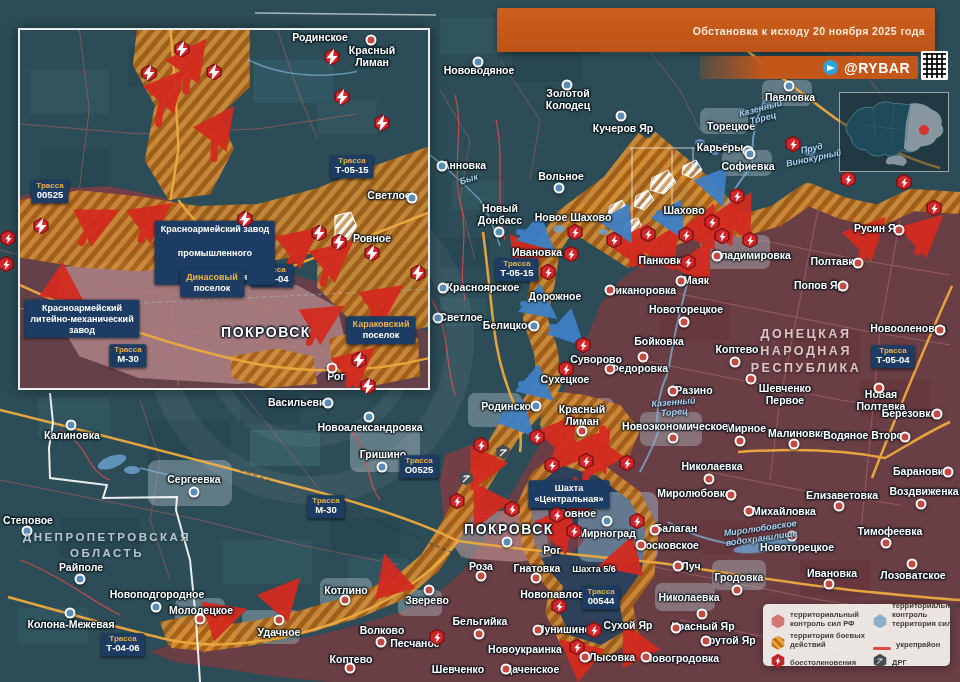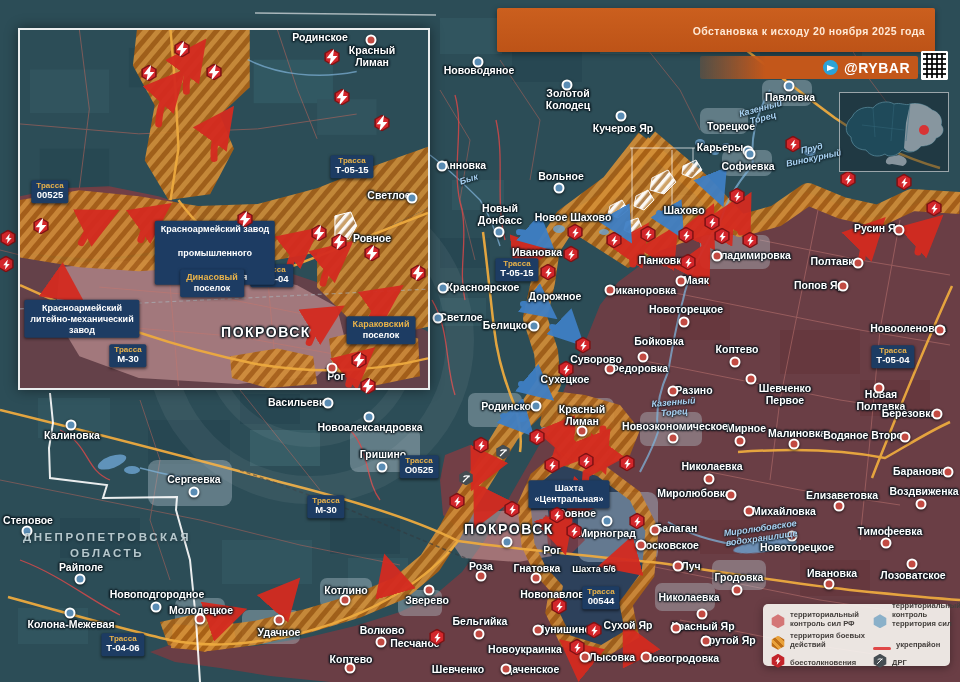--- a/index.html
+++ b/index.html
@@ -475,20 +475,23 @@
       </div>
       <div class="rv" style="left: 469px; top: 180px; position: absolute; transform: translate(-50%, -50%) rotate(-18deg);">Бык</div>
       <div class="rv" style="left: 762px; top: 114px; position: absolute; transform: translate(-50%, -50%) rotate(-15deg);">Казенный
 Торец</div>
       <div class="rv" style="left: 674px; top: 408px; position: absolute; transform: translate(-50%, -50%) rotate(-5deg);">Казенный
 Торец</div>
       <div class="rv" style="left: 761px; top: 534px; position: absolute; transform: translate(-50%, -50%) rotate(-8deg);">Миролюбовское
 водохранилище</div>
       <div class="rv" style="left: 813px; top: 154px; position: absolute; transform: translate(-50%, -50%) rotate(-12deg);">Пруд
 Винокурный</div>
+      <div class="rg dnr" style="left: 806px; top: 351px; position: absolute;">ДОНЕЦКАЯ
+НАРОДНАЯ
+РЕСПУБЛИКА</div>
       <div class="rg dnp" style="left: 107px; top: 546px; position: absolute;">ДНЕПРОПЕТРОВСКАЯ
 ОБЛАСТЬ</div>
       <div class="ic" style="left: 548px; top: 272px; position: absolute;">
         <i class="hx"></i>
         <svg viewBox="0 0 10 10">
           <path d="M6.3 0 1.8 5.7h2.4L3.4 10 8.2 4.4H5.6Z" fill="#fff"></path>
         </svg>
       </div>
       <div class="ic" style="left: 571px; top: 254px; position: absolute;">
         <i class="hx"></i>

